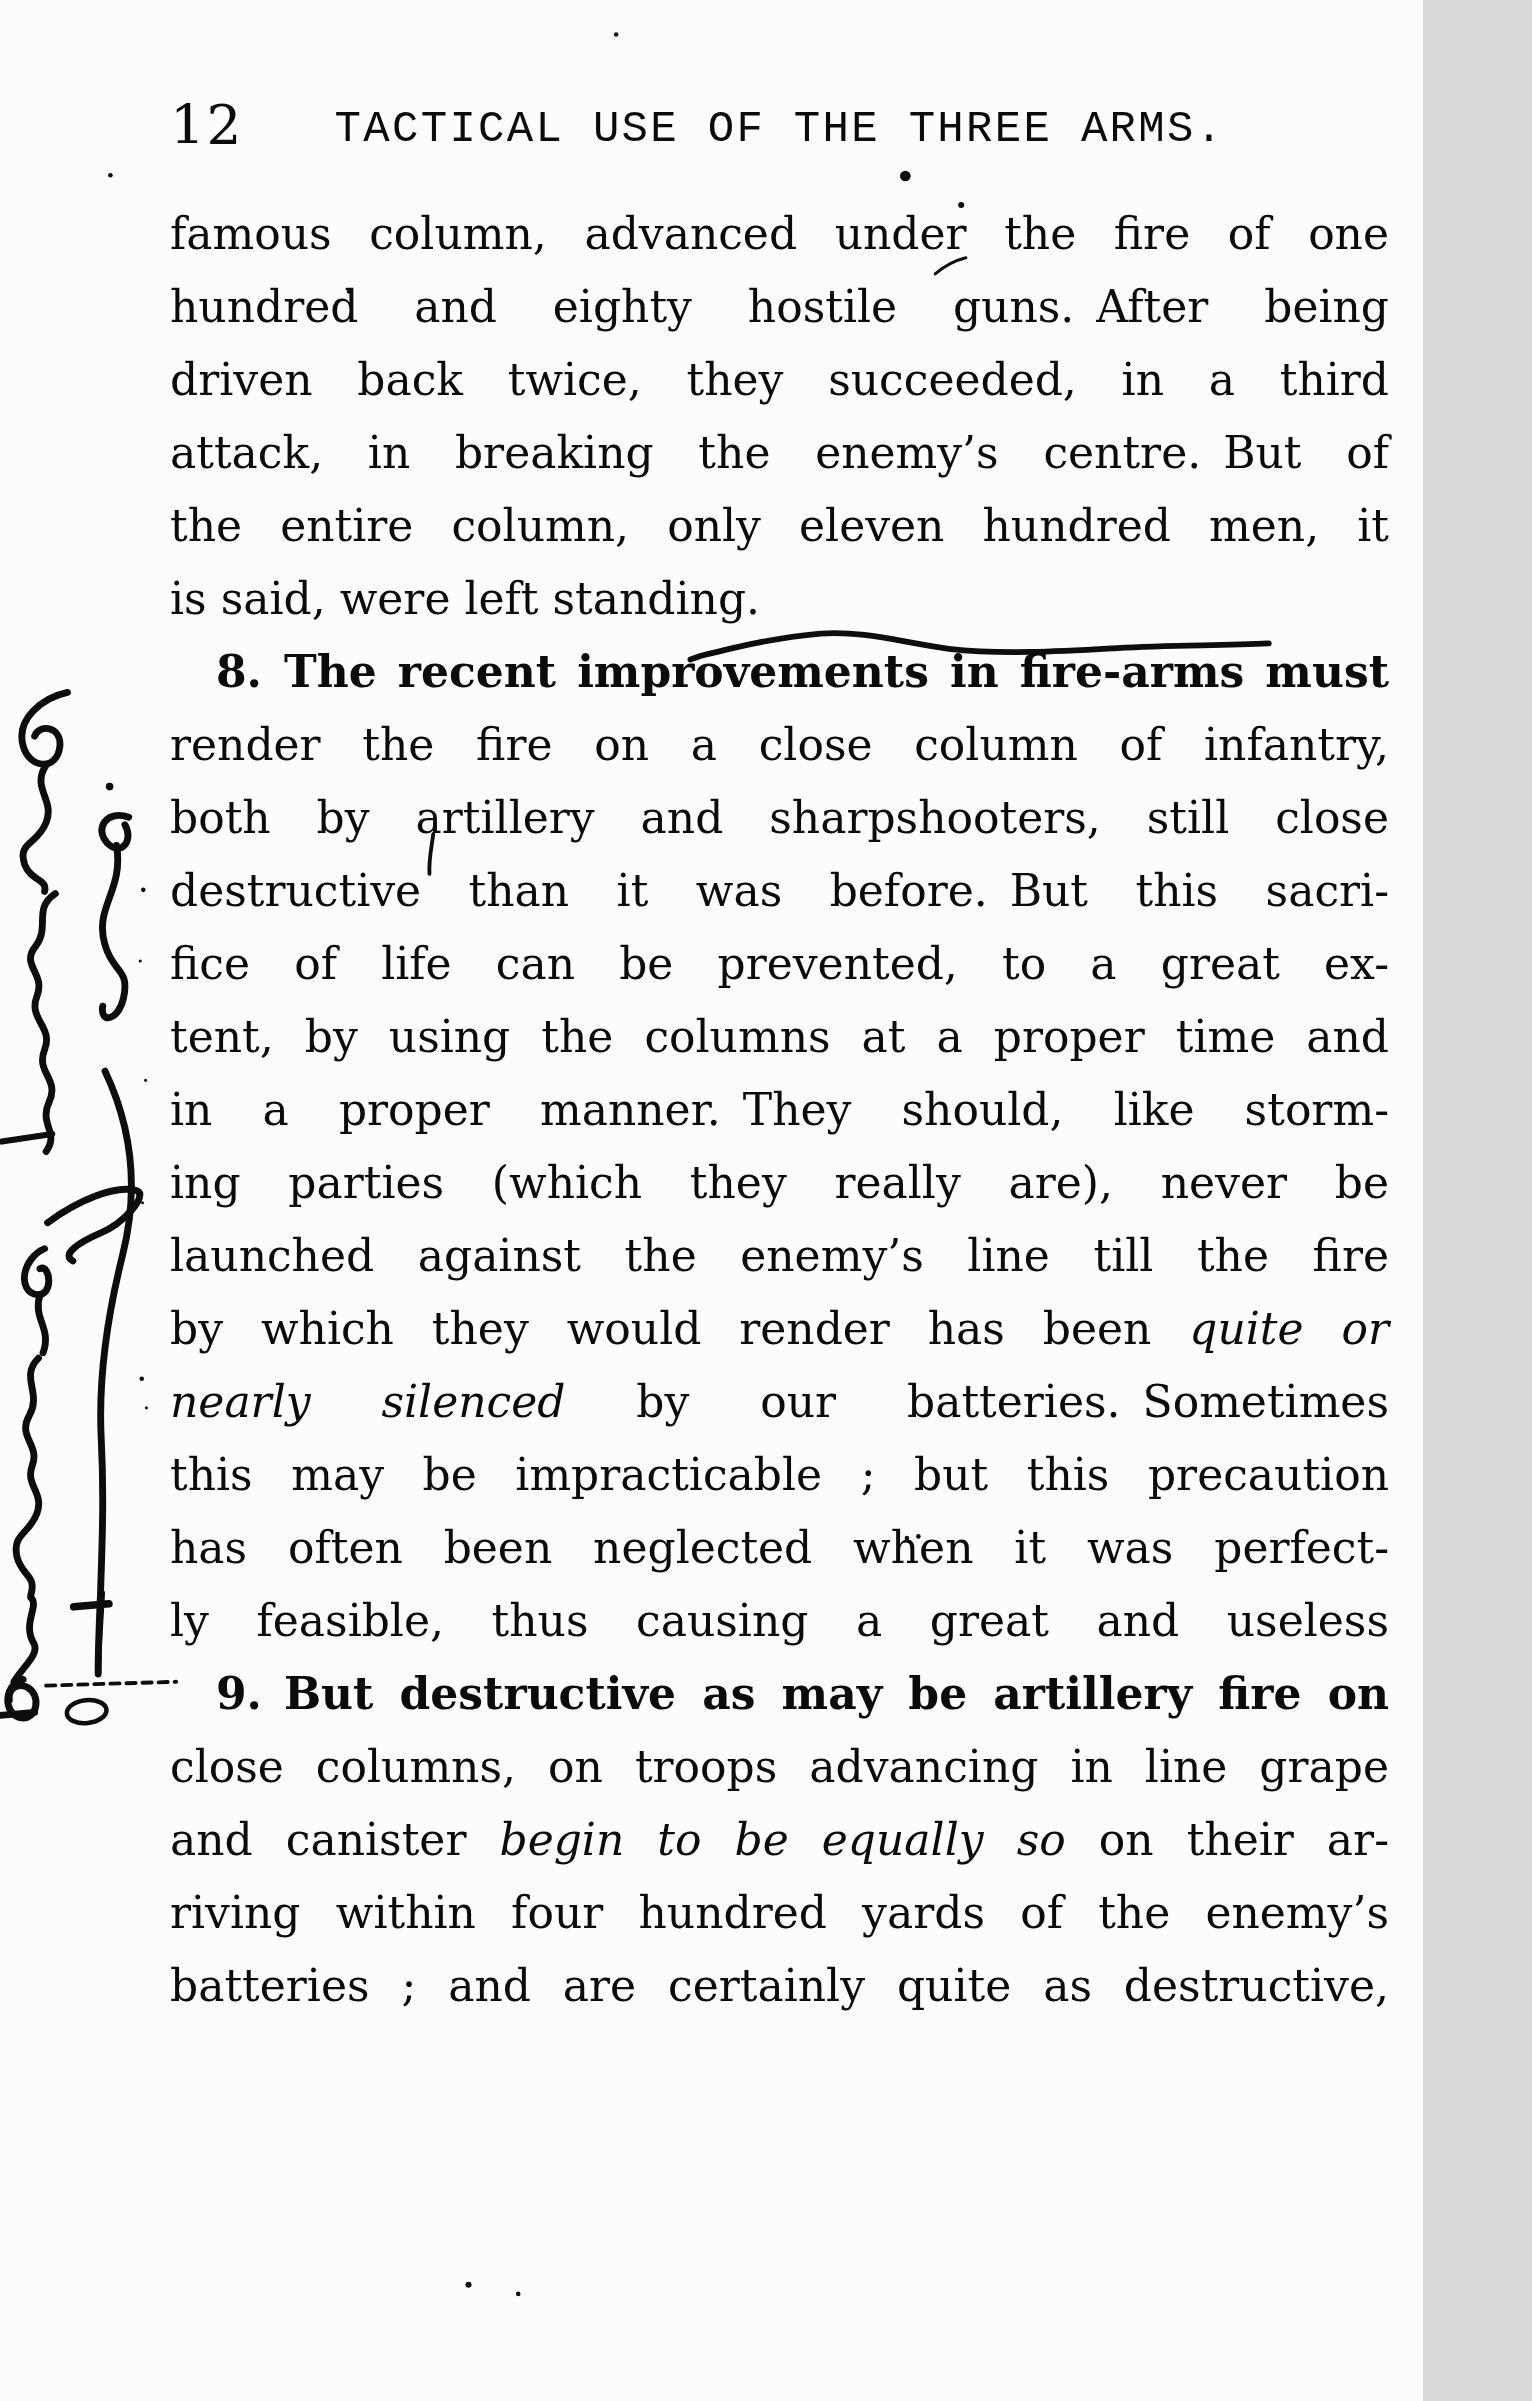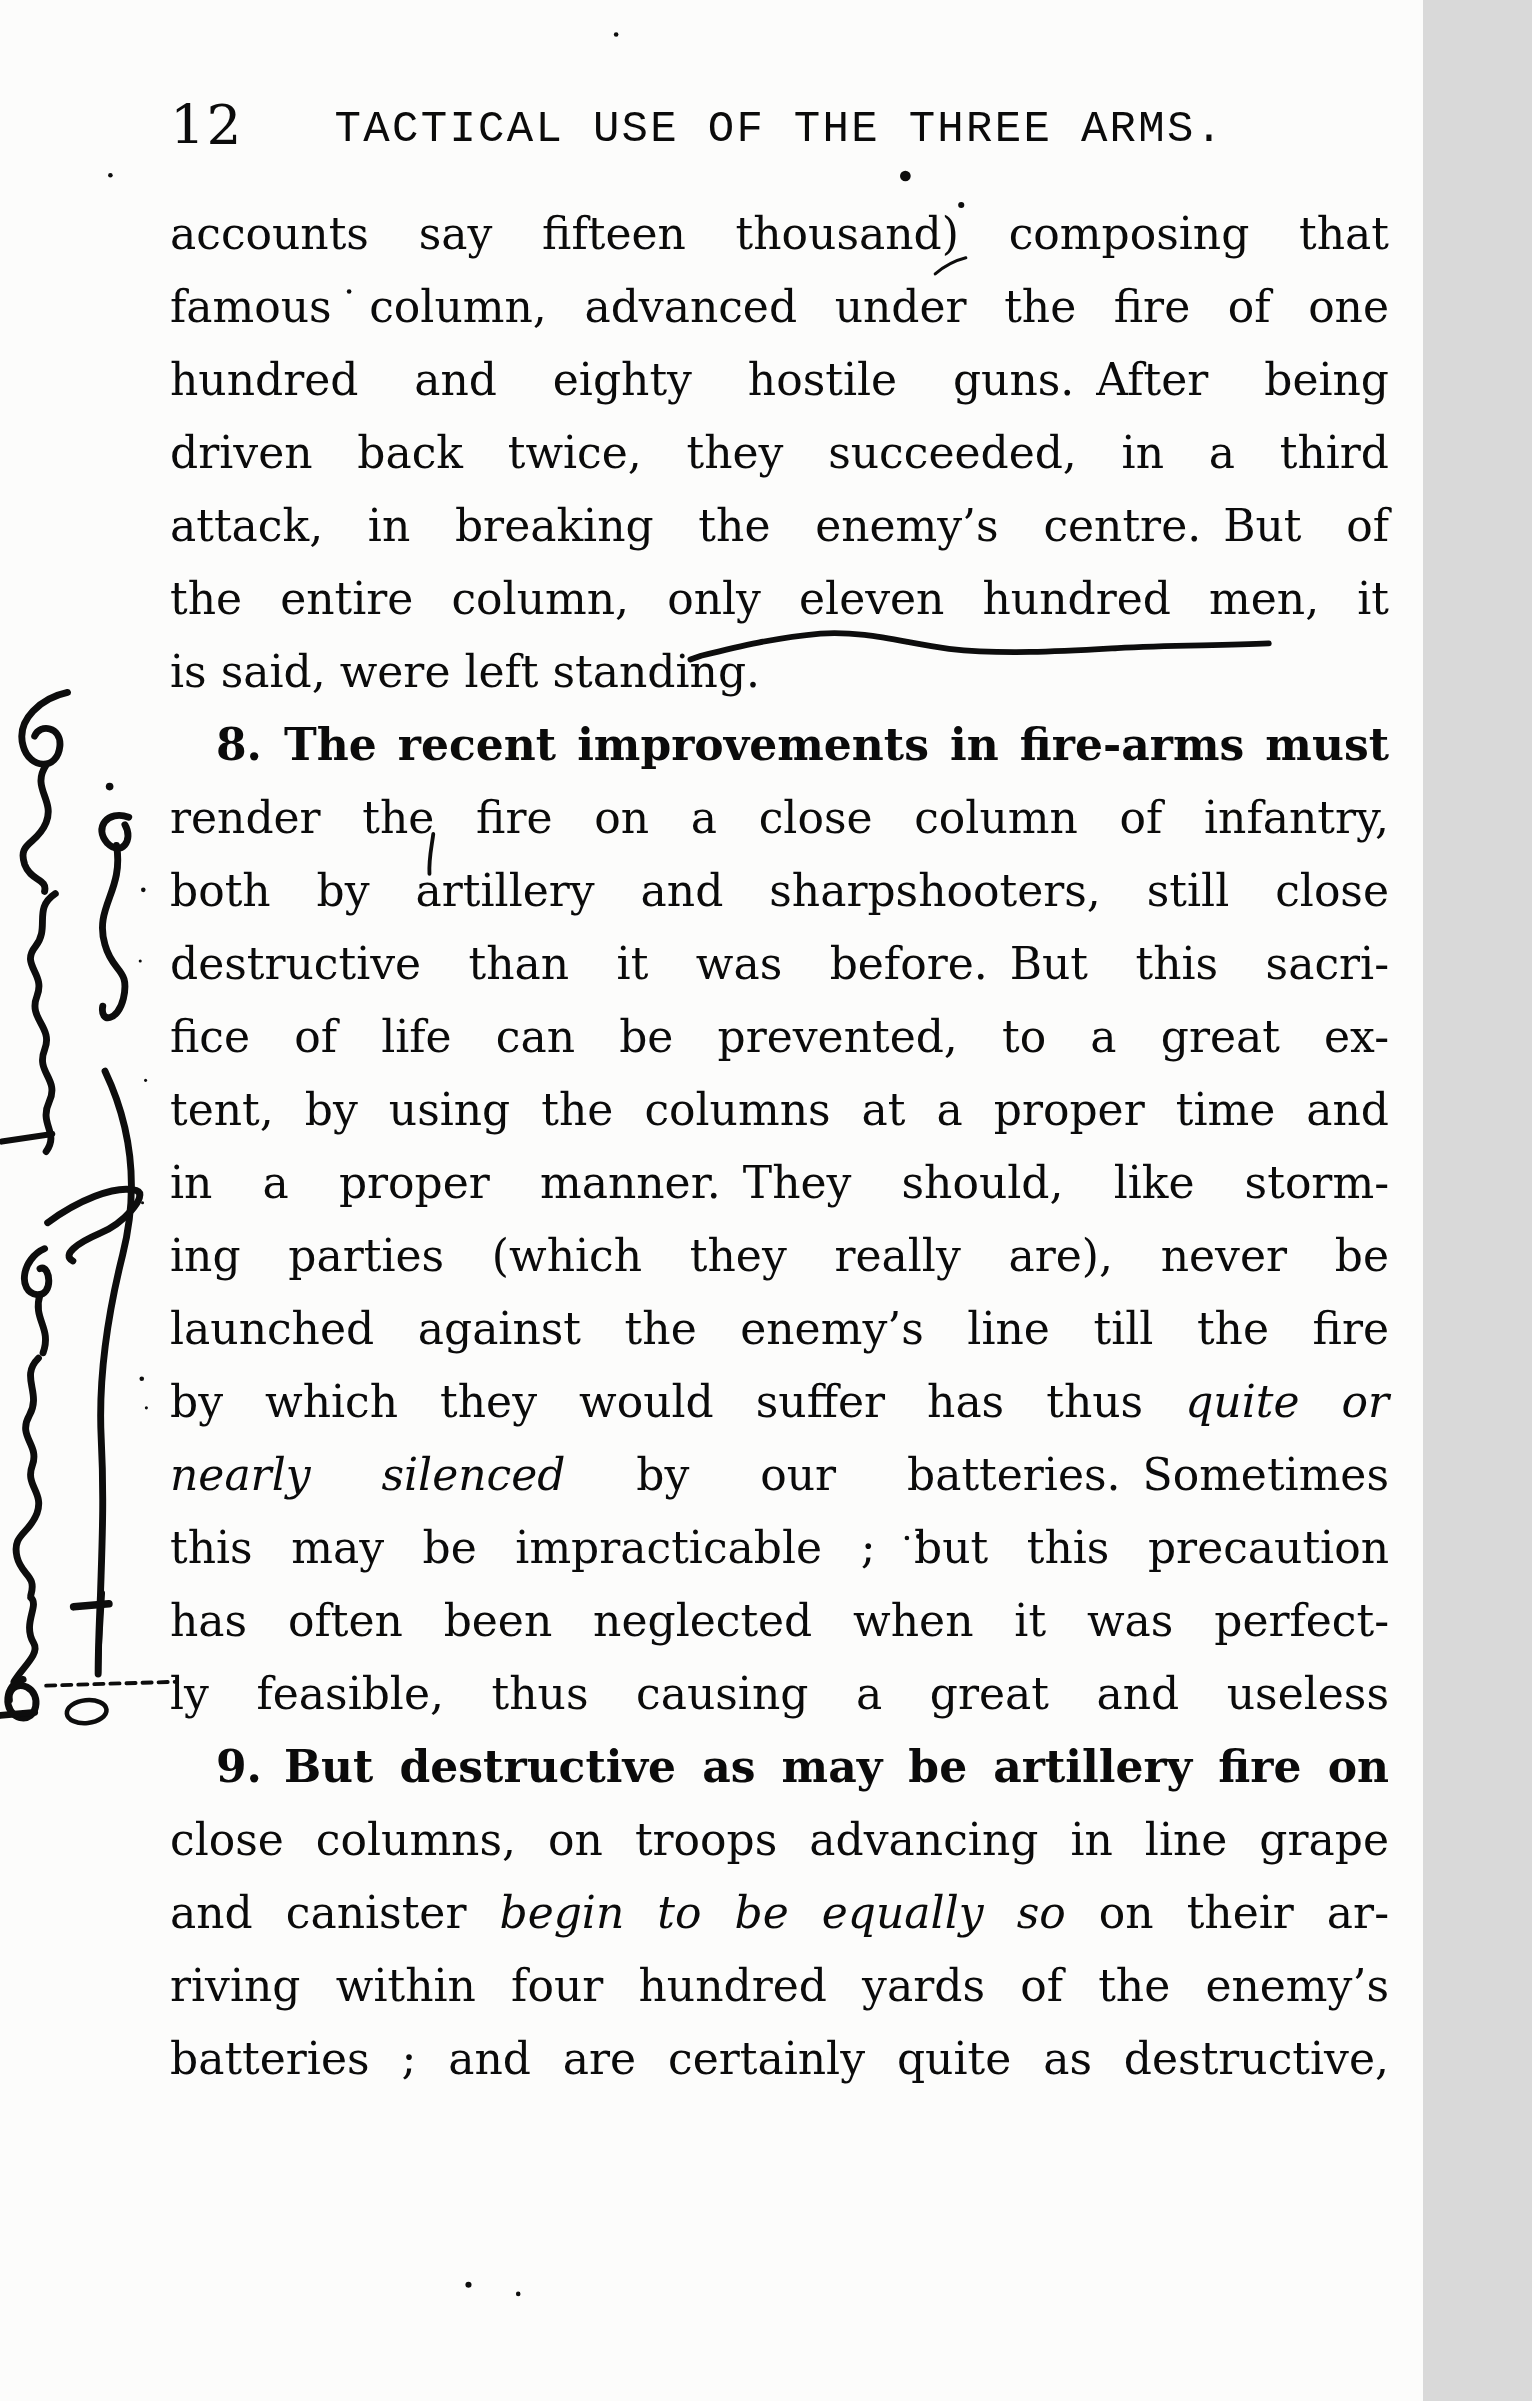--- a/index.html
+++ b/index.html
@@ -41,37 +41,36 @@
 </style>
 </head>
 <body>
 
 <div class="page">
 
   <div class="pagenum">12</div>
   <div class="running-title">TACTICAL USE OF THE THREE ARMS.</div>
 
   <div class="textbody">
-      <div class="line"><span>accounts say fifteen thousand) composing that</span></div>
       <div class="line"><span>famous column, advanced under the fire of one</span></div>
       <div class="line"><span>hundred and eighty hostile guns. After being</span></div>
       <div class="line"><span>driven back twice, they succeeded, in a third</span></div>
       <div class="line"><span>attack, in breaking the enemy’s centre. But of</span></div>
       <div class="line"><span>the entire column, only eleven hundred men, it</span></div>
       <div class="line nojust"><span>is said, were left standing.</span></div>
       <div class="line indent"><span>8. The recent improvements in fire-arms must</span></div>
       <div class="line"><span>render the fire on a close column of infantry,</span></div>
       <div class="line"><span>both by artillery and sharpshooters, still close</span></div>
       <div class="line"><span>destructive than it was before. But this sacri-</span></div>
       <div class="line"><span>fice of life can be prevented, to a great ex-</span></div>
       <div class="line"><span>tent, by using the columns at a proper time and</span></div>
       <div class="line"><span>in a proper manner. They should, like storm-</span></div>
       <div class="line"><span>ing parties (which they really are), never be</span></div>
       <div class="line"><span>launched against the enemy’s line till the fire</span></div>
-      <div class="line"><span>by which they would suffer has thus </span><em>quite or</em></div>
+      <div class="line"><span>by which they would render has been </span><em>quite or</em></div>
       <div class="line"><em>nearly silenced</em><span> by our batteries. Sometimes</span></div>
       <div class="line"><span>this may be impracticable ; but this precaution</span></div>
       <div class="line"><span>has often been neglected when it was perfect-</span></div>
       <div class="line"><span>ly feasible, thus causing a great and useless</span></div>
       <div class="line indent"><span>9. But destructive as may be artillery fire on</span></div>
       <div class="line"><span>close columns, on troops advancing in line grape</span></div>
       <div class="line"><span>and canister </span><em>begin to be equally so</em><span> on their ar-</span></div>
       <div class="line"><span>riving within four hundred yards of the enemy’s</span></div>
       <div class="line"><span>batteries ; and are certainly quite as destructive,</span></div>
     </div>

